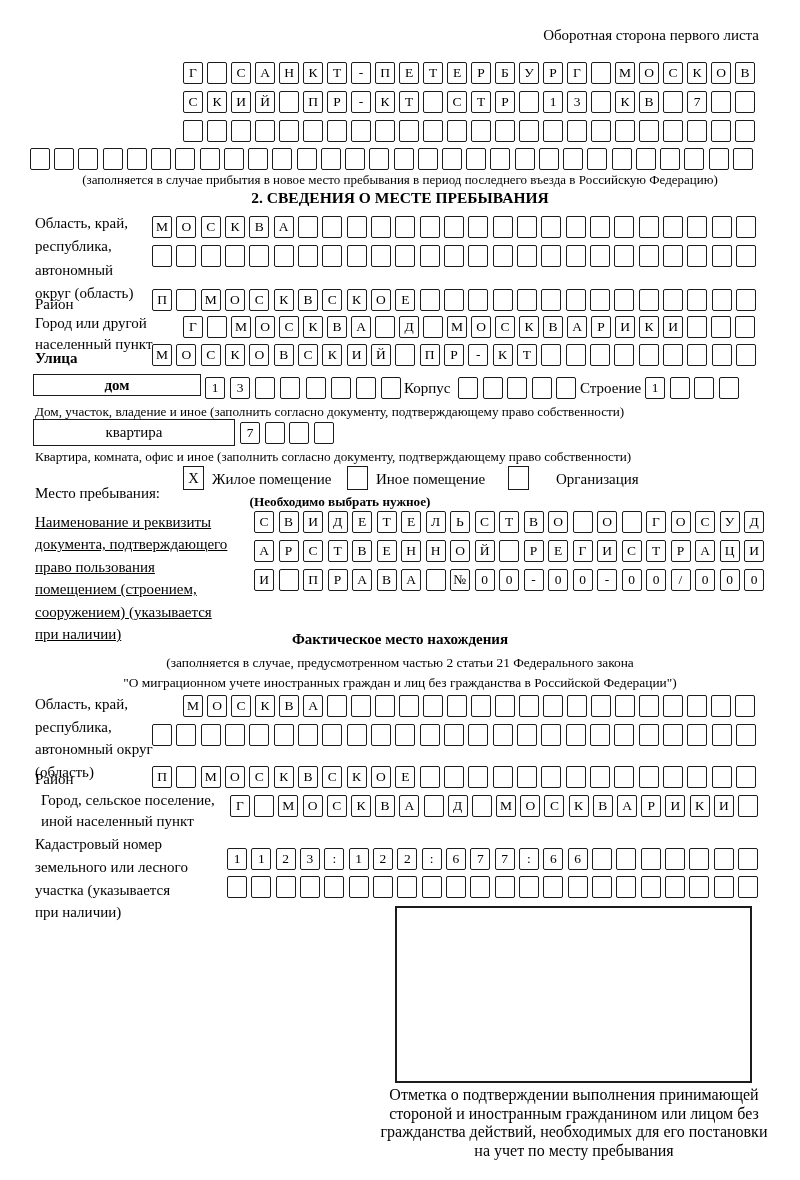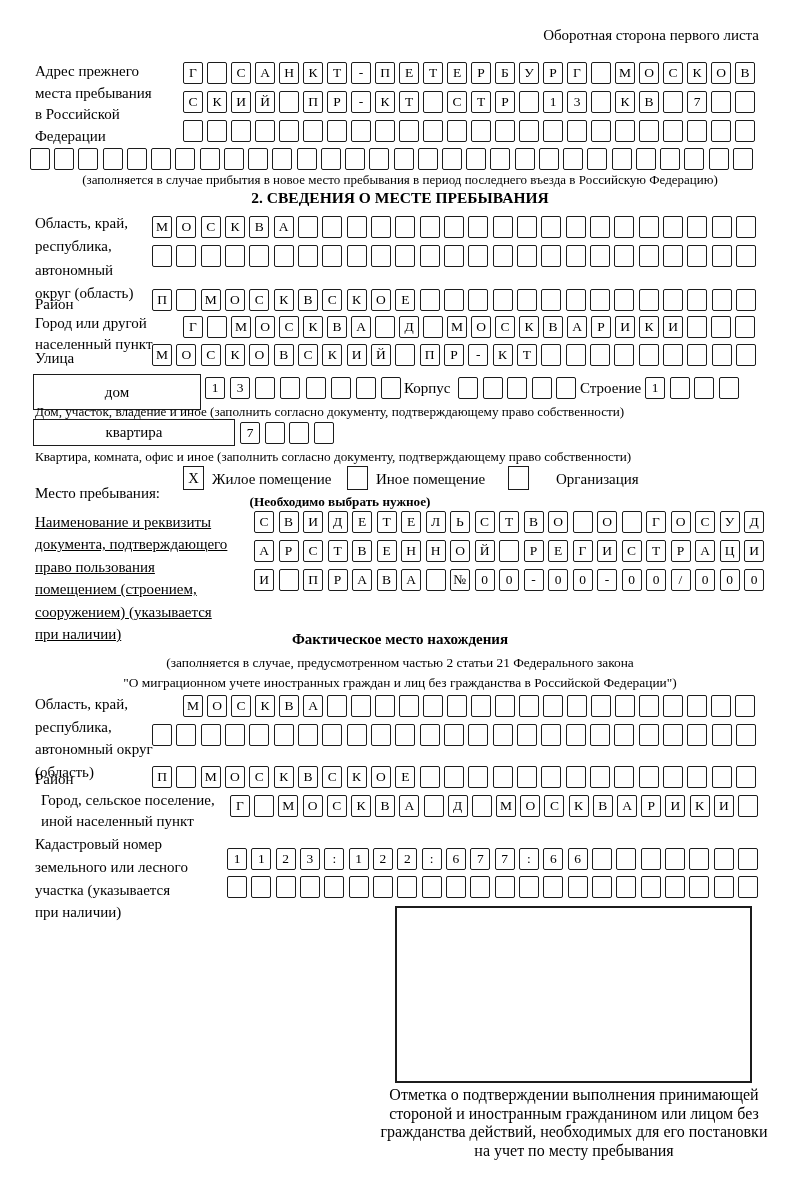--- a/index.html
+++ b/index.html
@@ -28,24 +28,24 @@
 
   #h-sec2{top:189px;}
 
   #lbl-obl{left:35px;top:212px;line-height:23.4px;}
   #r-obl1{left:152px;top:216px;width:604px;}
   #r-obl2{left:152px;top:245px;width:604px;}
   #lbl-rayon{left:35px;top:294px;}
   #r-rayon{left:152px;top:289px;width:604px;}
   #lbl-gorod{left:35px;top:313px;line-height:20.5px;}
   #r-gorod{left:183px;top:316px;width:572px;}
-  #lbl-ulitsa{left:35px;top:348px;}
+  #lbl-ulitsa{left:35px;top:348px;font-weight:bold;}
   #r-ulitsa{left:152px;top:344px;width:604px;}
 
-  #box-dom{left:33px;top:374px;width:168px;height:36px;}
+  #box-dom{left:33px;top:374px;width:168px;height:22px;font-weight:bold;}
   #cells-dom{left:205px;top:377px;width:196px;}
   #lbl-korpus{left:404px;top:378px;}
   #cells-korpus{left:458px;top:377px;width:118px;}
   #lbl-stroenie{left:580px;top:378px;}
   #cells-stroenie{left:645px;top:377px;width:94px;}
   #cap-dom{left:35px;top:404px;}
 
   #box-kv{left:33px;top:419px;width:202px;height:27px;}
   #cells-kv{left:240px;top:422px;width:94px;}
   #cap-kv{left:35px;top:449px;}
@@ -84,26 +84,20 @@
   #stamp-note{position:absolute;left:380px;top:1086px;width:388px;text-align:center;
               font-size:16px;line-height:18.6px;}
 </style>
 </head>
 <body>
 
 <div class="page">
 
   <div id="corner">Оборотная сторона первого листа</div>
 
-  <div class="lbl" id="lbl-prev">
-      <div>Адрес прежнего</div>
-      <div>места пребывания</div>
-      <div>в Российской</div>
-      <div>Федерации</div>
-    </div>
   <div class="cellrow" id="r-p1">
       <span class="cell">Г</span>
       <span class="cell"></span>
       <span class="cell">С</span>
       <span class="cell">А</span>
       <span class="cell">Н</span>
       <span class="cell">К</span>
       <span class="cell">Т</span>
       <span class="cell">-</span>
       <span class="cell">П</span>

